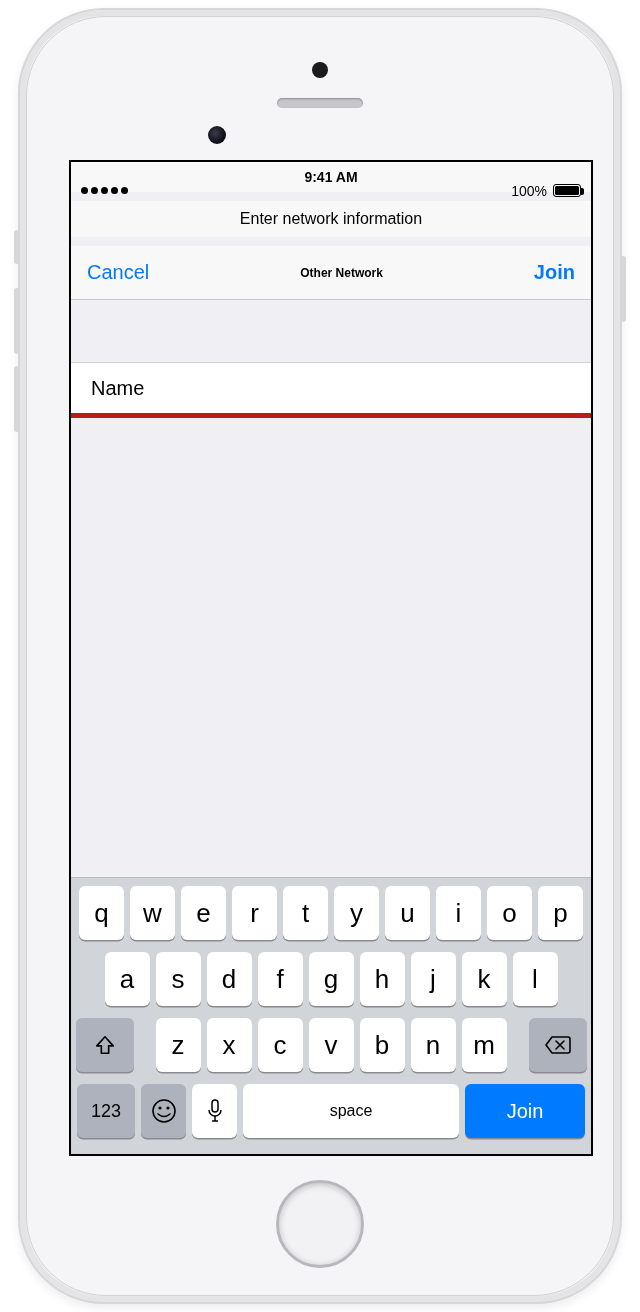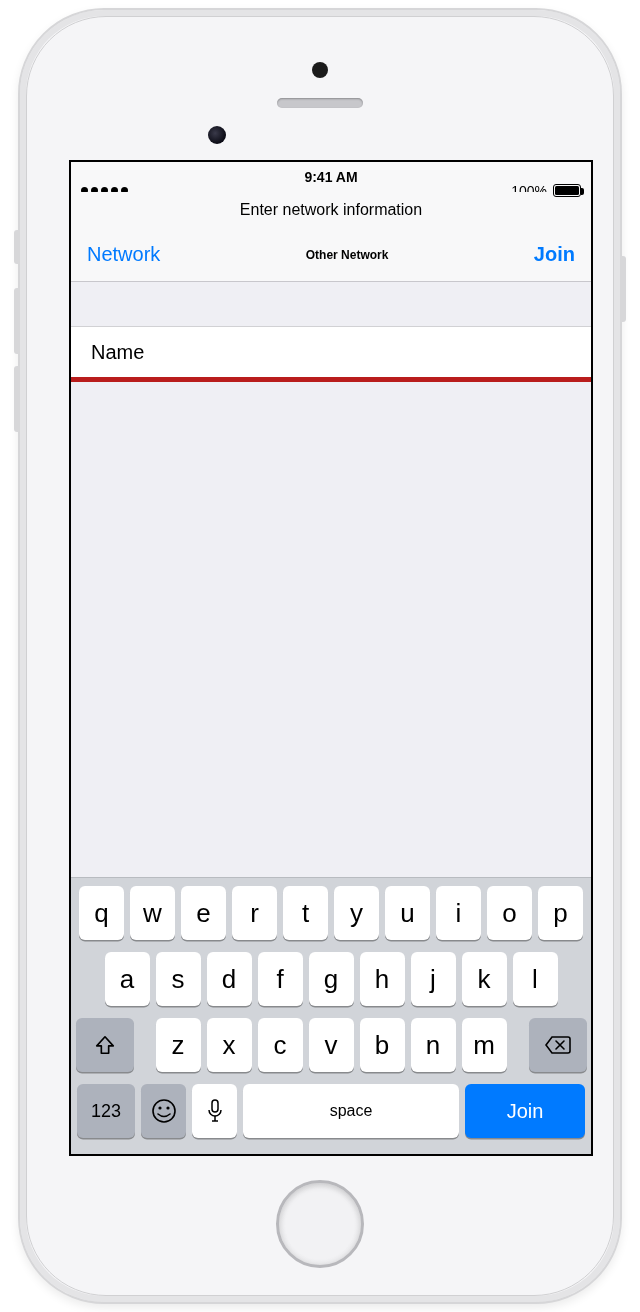--- a/index.html
+++ b/index.html
@@ -63,21 +63,21 @@
   .row .label { width: 130px; color: #000; }
   .row input { flex: 1; border: none; outline: none; font-size: 20px; color: #333; background: transparent; }
   .row input::placeholder { color: #c7c7cc; }
   .row.security { background: #dedee2; }
   .row .value-dim { margin-left: auto; color: #8e8e93; }
   .chevron { margin-left: 10px; }
   .chevron svg { display: block; }
 
   .filler { flex: 1; }
 
-  .screen-column { display: flex; flex-direction: column; height: 100%; position: relative; }
+  .screen-column { display: flex; flex-direction: column; height: 100%; position: relative; gap: 9px; }
 
   
   .keyboard { background: #d1d4d9; padding: 8px 4px 8px 4px; border-top: 1px solid #b8bbc0; }
   .kb-row { display: flex; justify-content: center; gap: 6px; margin-bottom: 12px; }
   .kb-row.last { margin-bottom: 8px; justify-content: center; }
   .key {
     background: #fff; border-radius: 6px; height: 54px;
     display: flex; align-items: center; justify-content: center;
     font-size: 26px; color: #000;
     box-shadow: 0 1.5px 0 rgba(0,0,0,0.35);
@@ -132,21 +132,21 @@
           <span class="battery">
             <span class="battery-shell">
                 <span class="battery-fill"></span>
               </span>
           </span>
         </div>
       </div>
 
       <div class="nav-subtitle">Enter network information</div>
       <div class="nav-bar">
-        <span class="nav-cancel">Network</span>
+        <span class="nav-cancel">Cancel</span>
         <span class="nav-title">Other Network</span>
         <span class="nav-join">Join</span>
       </div>
 
       <div class="gap"></div>
 
       <div class="row">
         <span class="label">Name</span>
       </div>
 

